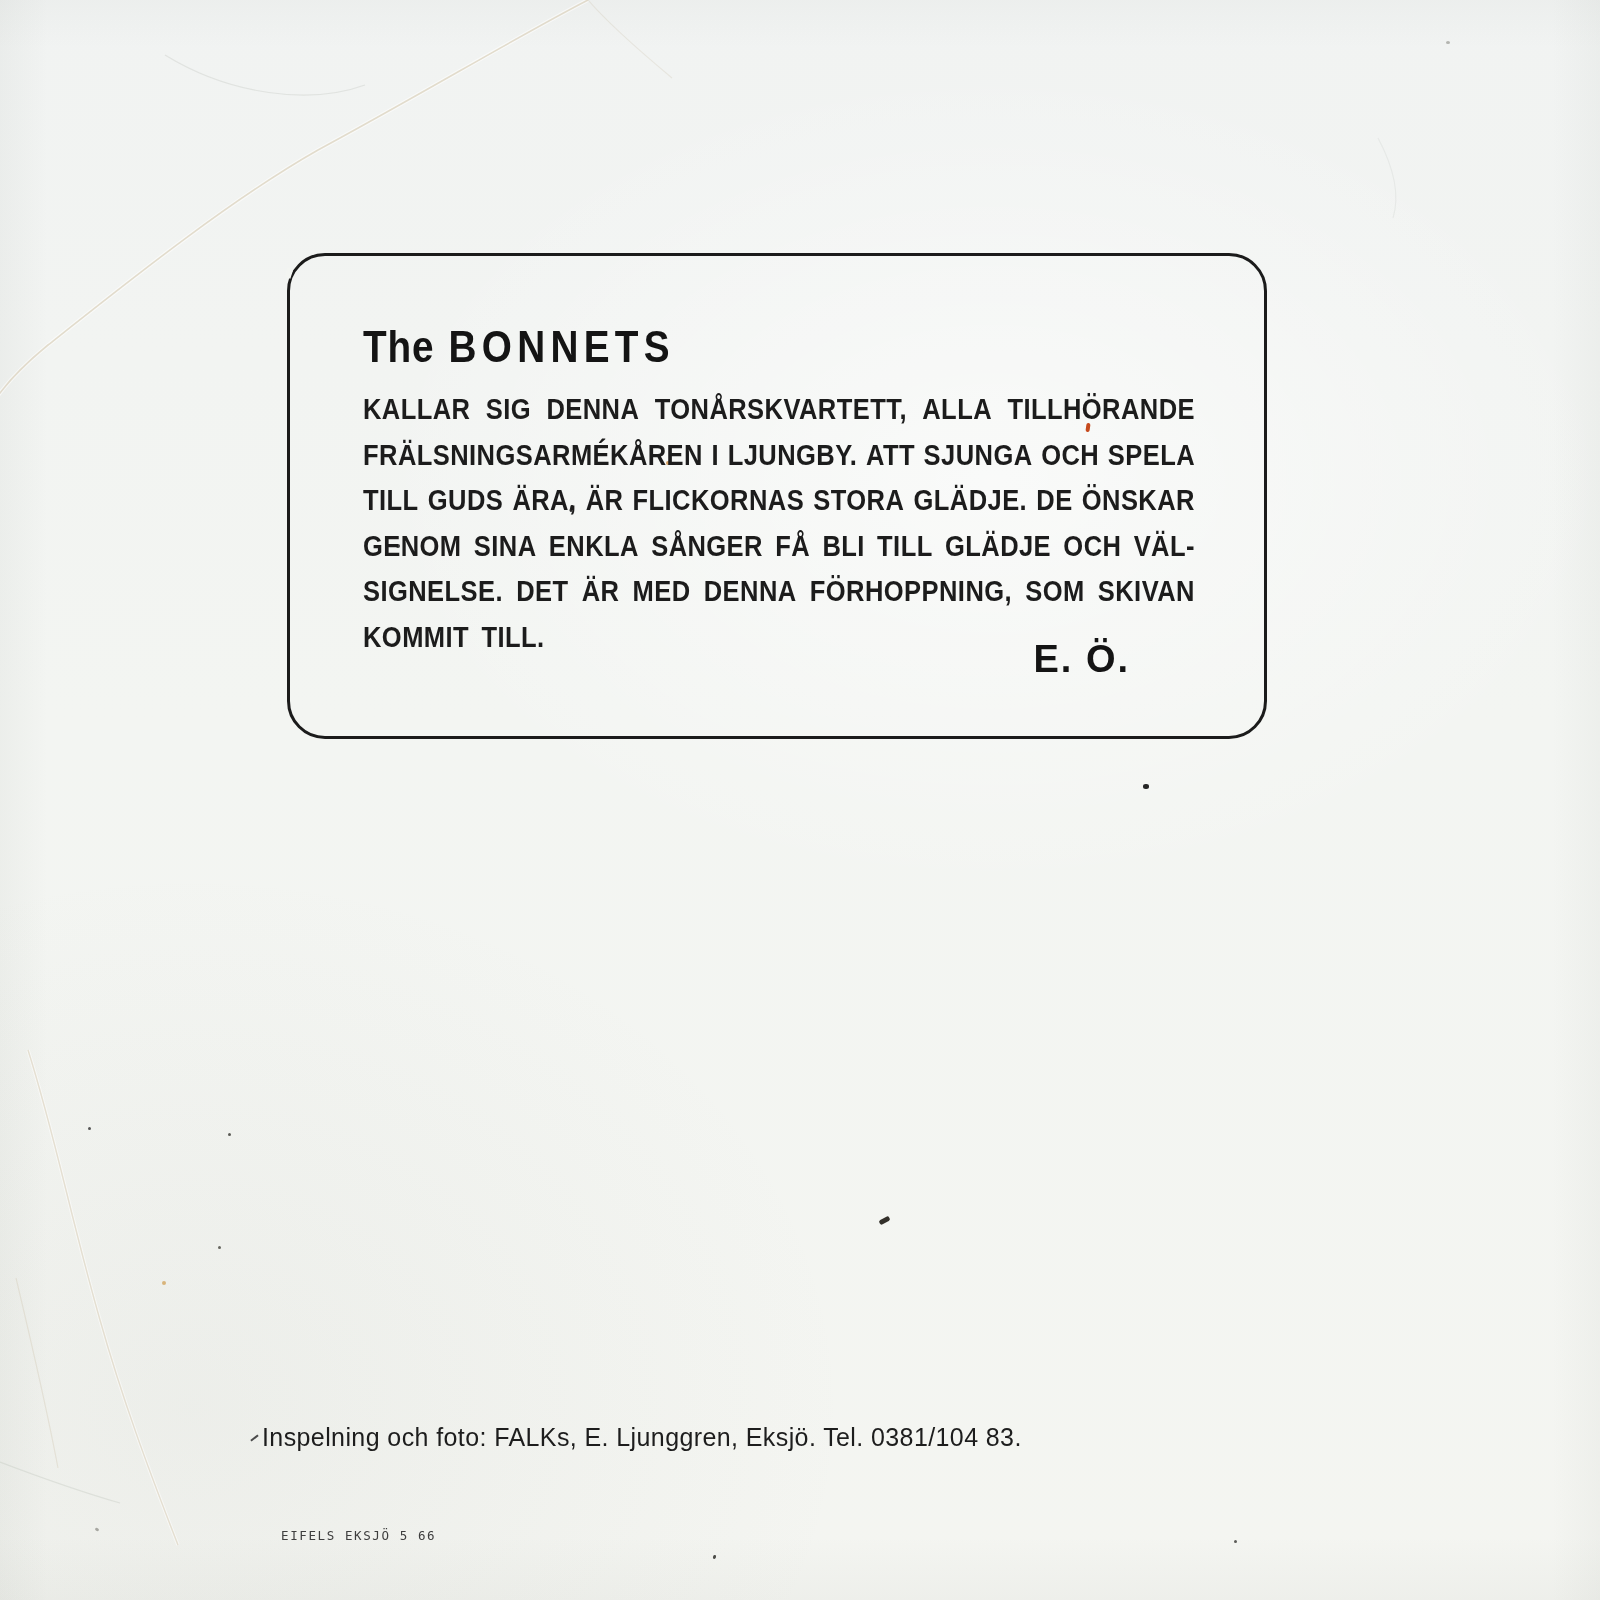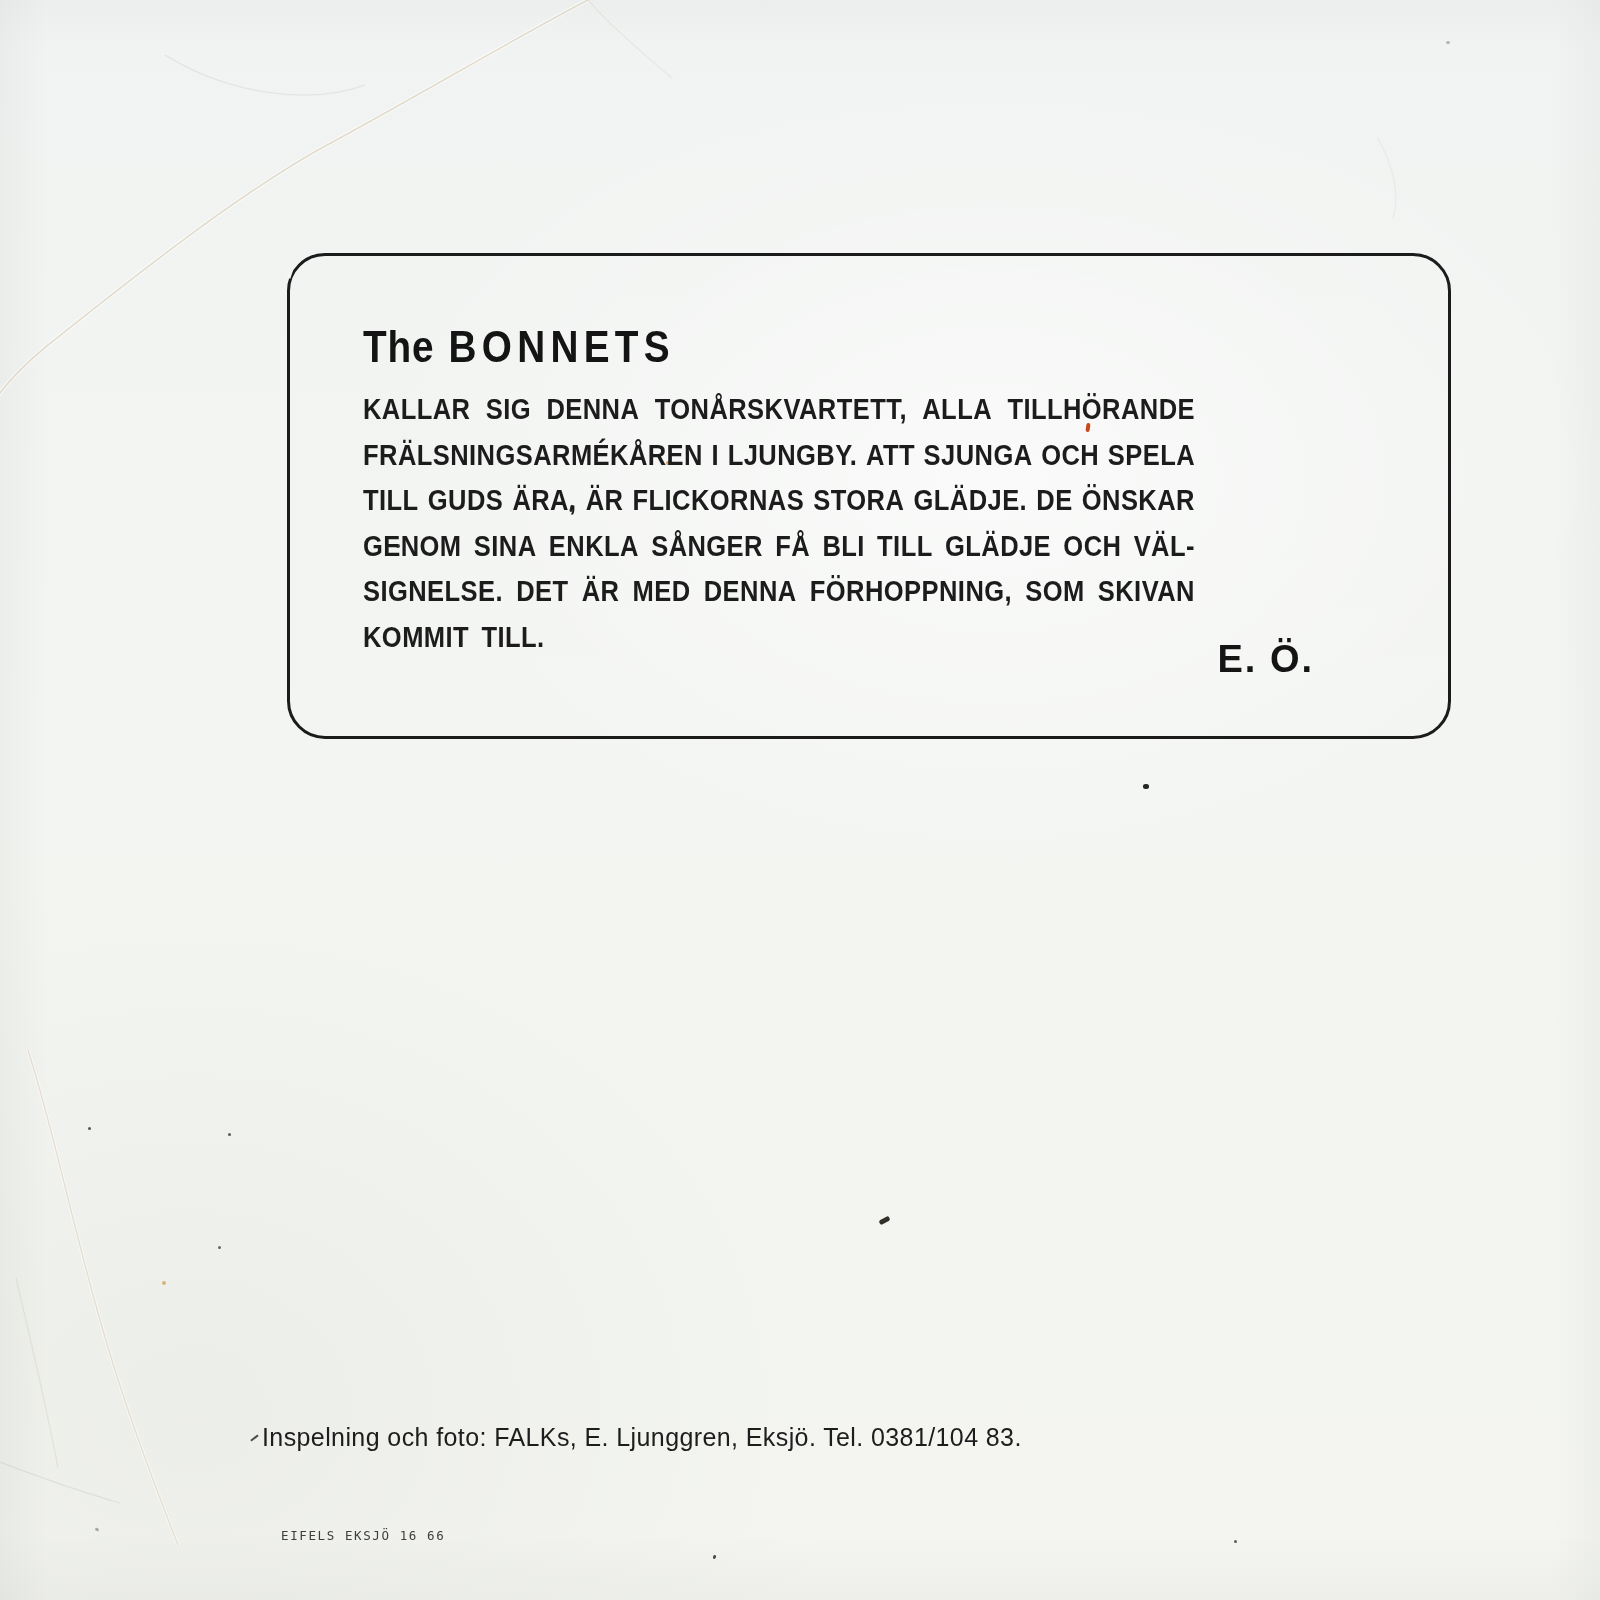--- a/index.html
+++ b/index.html
@@ -24,21 +24,21 @@
 
   
   .creases { position: absolute; inset: 0; pointer-events: none; }
 
   .speck { position: absolute; border-radius: 50%; }
 
   
   .info-box {
     position: absolute;
     left: 287px; top: 253px;
-    width: 1164px; height: 486px;
+    width: 980px; height: 486px;
     box-sizing: border-box;
     border: 3px solid #1b1b1b;
     border-radius: 38px;
   }
   
   .ink-break {
     position: absolute; left: -4px; top: 12px;
     width: 6px; height: 10px;
     background: #f3f5f2;
     transform: rotate(18deg);
@@ -192,15 +192,15 @@
           <span>KOMMIT</span>
           <span>TILL.</span>
         </div>
     </div>
 
     <div class="signature">E. Ö.</div>
   </div>
 
   <div class="credit-tick"></div>
   <div class="credit-line">Inspelning och foto: FALKs, E. Ljunggren, Eksjö. Tel. 0381/104 83.</div>
-  <div class="print-mark">EIFELS EKSJÖ 16 66</div>
+  <div class="print-mark">EIFELS EKSJÖ 5 66</div>
 
 </div>
 
 </body></html>

